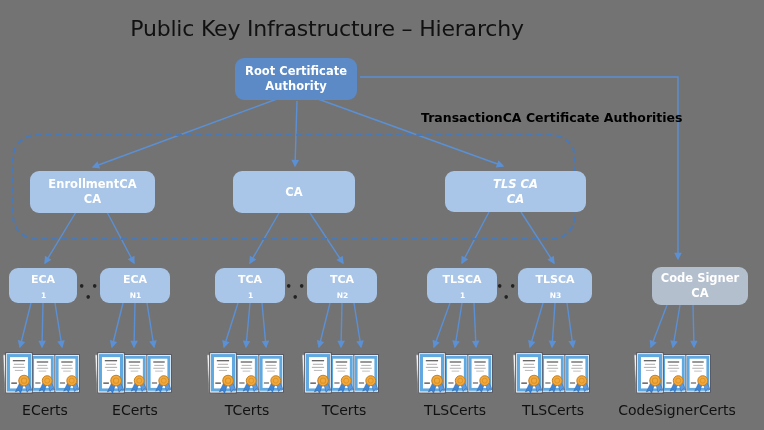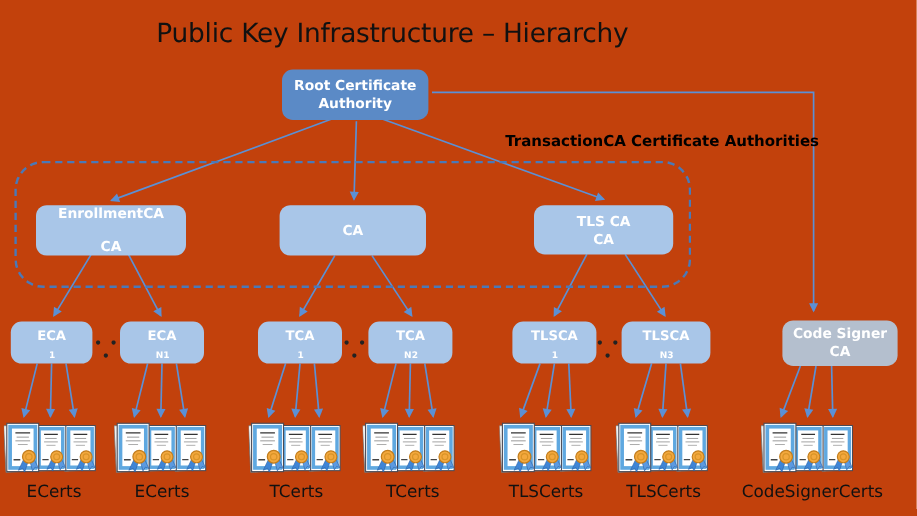--- a/index.html
+++ b/index.html
@@ -1,17 +1,17 @@
 <!DOCTYPE html>
 <html><head>
 <meta charset="utf-8">
 <style>
   html,body{margin:0;padding:0;background:#ffffff;}
   body{font-family:"DejaVu Sans","Liberation Sans",sans-serif;}
-  .stage{position:relative;width:764px;height:430px;background:#c2410c;overflow:hidden;}
+  .stage{position:relative;width:764px;height:430px;background:#737373;overflow:hidden;}
   .wires{position:absolute;left:0;top:0;width:764px;height:430px;}
   .title{position:absolute;left:60px;top:16px;width:534px;text-align:center;
          font-size:22px;color:#111;letter-spacing:-0.2px;}
   .dashedbox{position:absolute;left:12px;top:134px;width:560px;height:102px;
              border:2.5px dashed #4a79b8;border-radius:24px;}
   .grouplabel{position:absolute;left:421px;top:110px;font-size:12.5px;font-weight:bold;color:#000;}
   .box{position:absolute;display:flex;flex-direction:column;align-items:center;justify-content:center;
        color:#fff;font-weight:bold;text-align:center;border-radius:9px;line-height:1.3;box-sizing:border-box;}
   .root{left:235px;top:58px;width:122px;height:42px;background:#5b8ac6;font-size:11.5px;padding:0 8px;}
   .mid{background:#a9c6e8;font-size:11.5px;}
@@ -95,28 +95,28 @@
 
   <div class="title">Public Key Infrastructure – Hierarchy</div>
 
   <div class="dashedbox"></div>
   <div class="grouplabel">TransactionCA Certificate Authorities</div>
 
   <div class="box root">
     <span>Root Certificate Authority</span>
   </div>
 
-  <div class="box mid" style="left:30px;top:171px;width:125px;height:42px;justify-content:space-between;">
+  <div class="box mid" style="left:30px;top:171px;width:125px;height:42px;">
     <span>EnrollmentCA</span>
     <span>CA</span>
   </div>
   <div class="box mid" style="left:233px;top:171px;width:122px;height:42px;">
     <span>CA</span>
   </div>
-  <div class="box mid" style="left:445px;top:171px;width:116px;height:41px;">
+  <div class="box mid" style="left:445px;top:171px;width:141px;height:41px;font-style:italic;">
     <span>TLS CA</span>
     <span>CA</span>
   </div>
 
   <div class="box small" style="left:9px;top:268px;width:68px;height:35px;">
     <span>ECA</span>
       <span class="sub">1</span>
   </div>
   <div class="box small" style="left:100px;top:268px;width:70px;height:35px;">
     <span>ECA</span>

